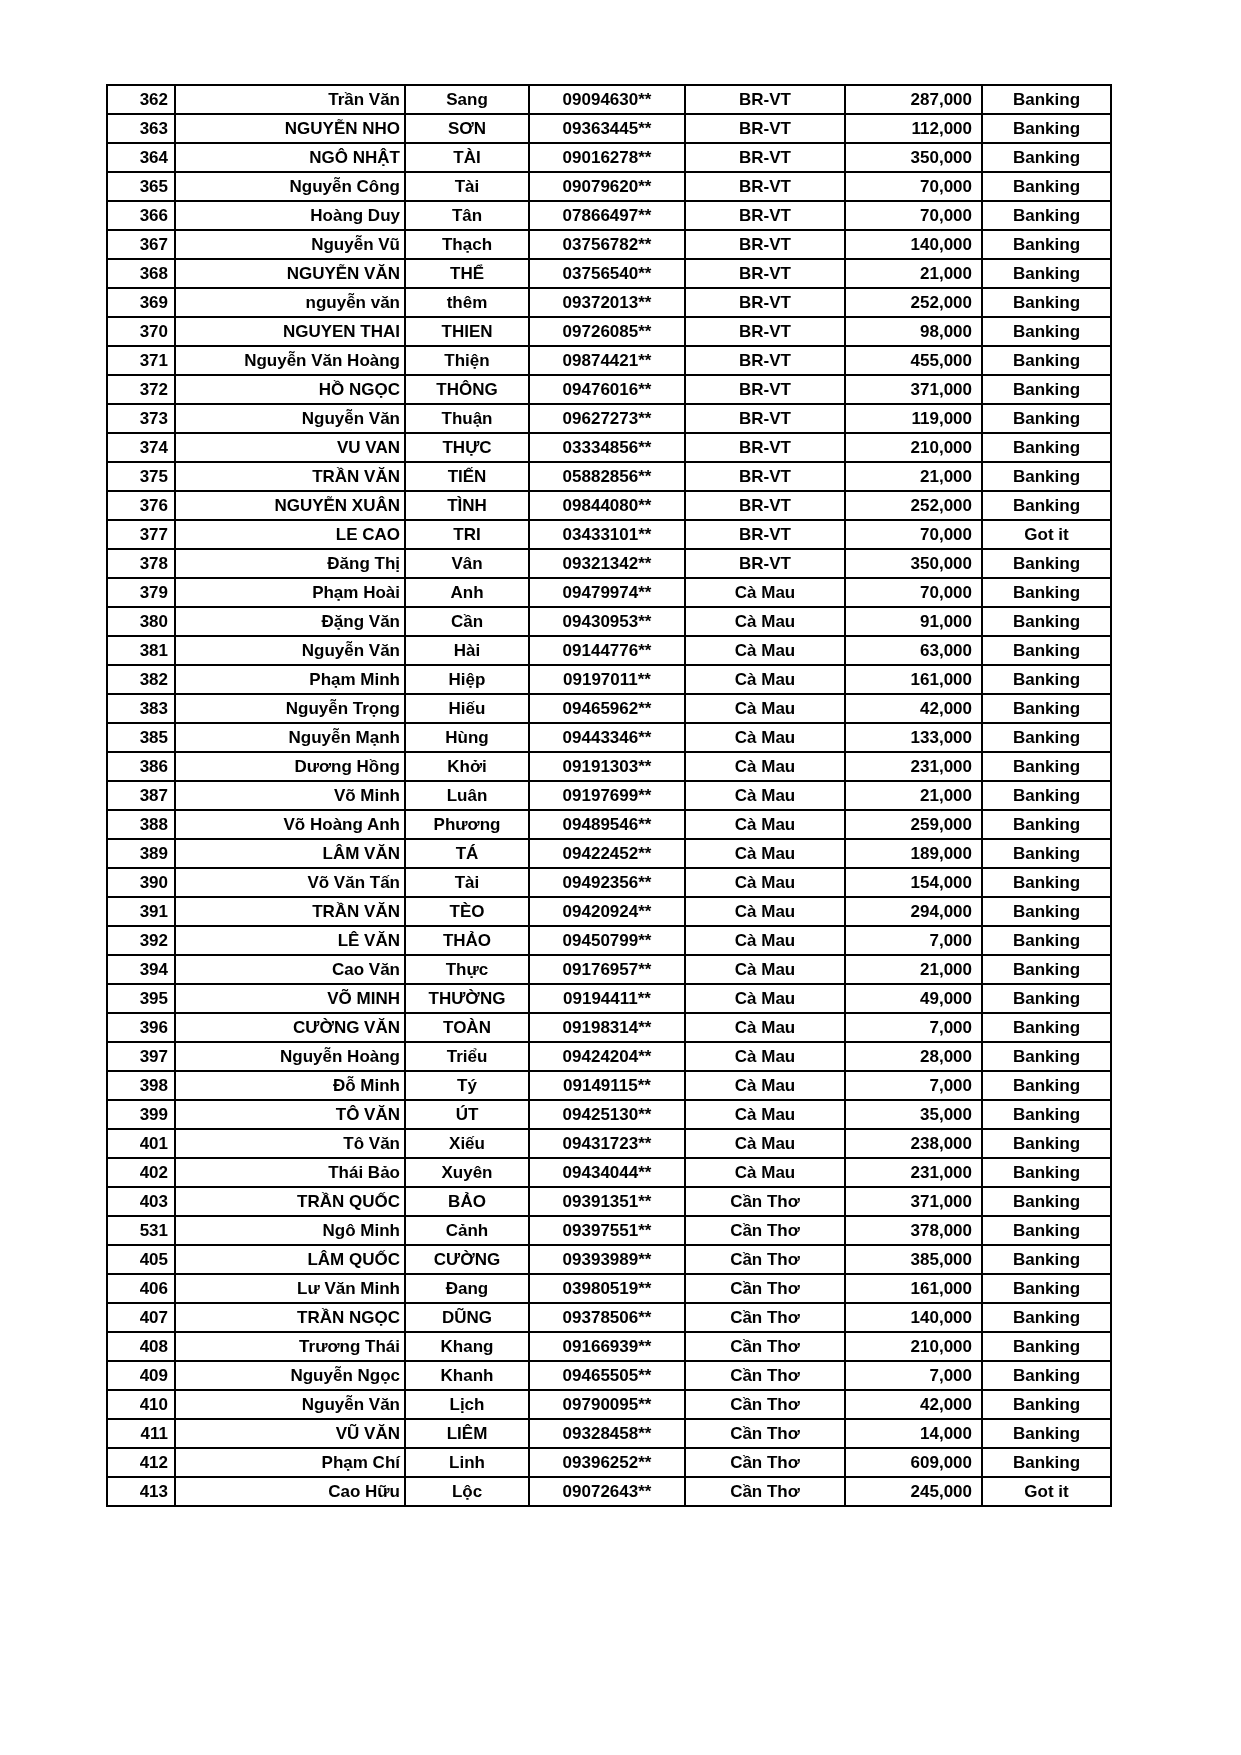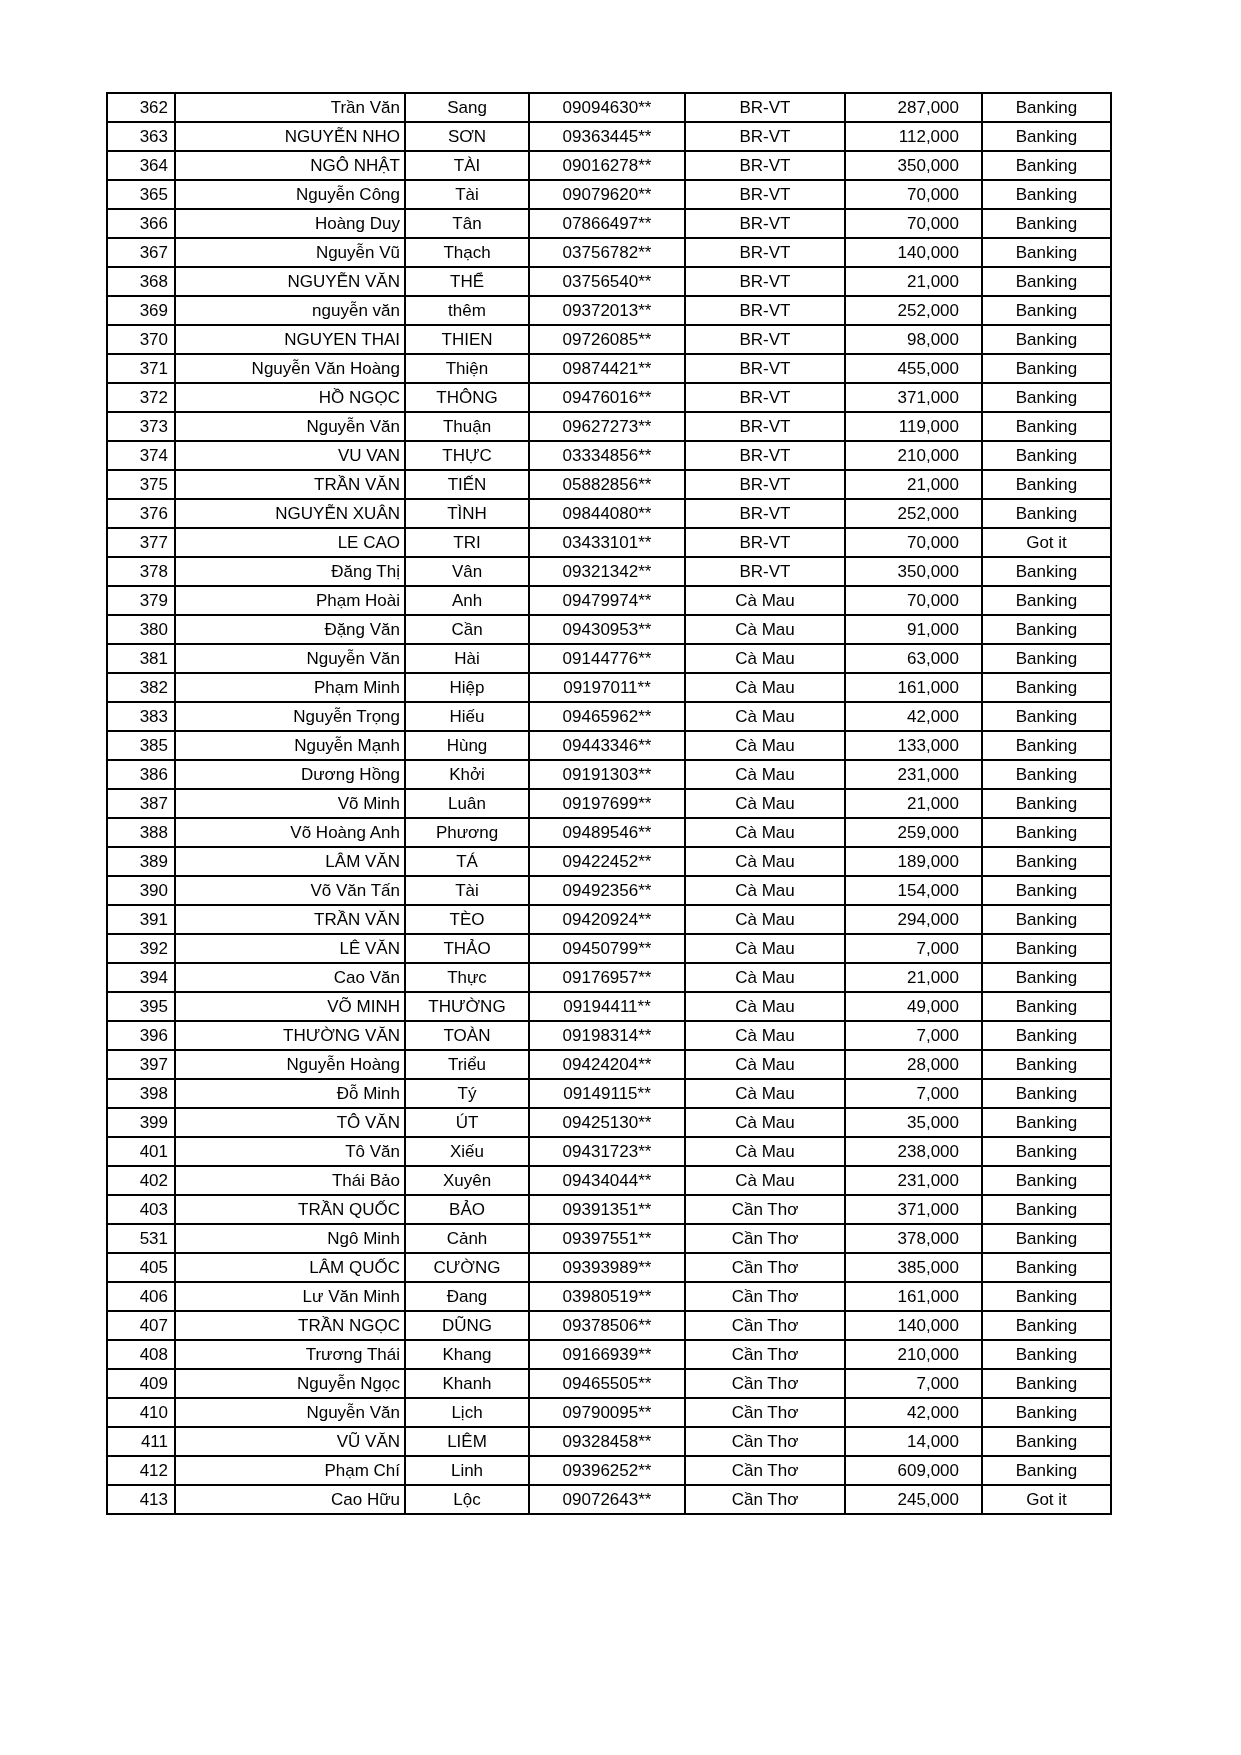--- a/index.html
+++ b/index.html
@@ -10,21 +10,22 @@
   body {
     width: 1241px;
     height: 1755px;
     position: relative;
     font-family: "Liberation Sans", sans-serif;
     color: #000;
   }
   .sheet {
     position: absolute;
     left: 106px;
-    top: 92px;
+    top: 84px;
+    font-weight: bold;
   }
   table.data-table {
     border-collapse: collapse;
     table-layout: fixed;
   }
   table.data-table td {
     border: 2px solid #000;
     height: 27px;
     font-size: 17px;
     line-height: 27px;
@@ -32,21 +33,21 @@
     white-space: nowrap;
     overflow: hidden;
     background: #fff;
   }
   
   table.data-table td:nth-child(1) { text-align: right; padding-right: 6px; }
   table.data-table td:nth-child(2) { text-align: right; }
   table.data-table td:nth-child(3) { text-align: center; }
   table.data-table td:nth-child(4) { text-align: center; }
   table.data-table td:nth-child(5) { text-align: center; border-radius: 11px; }
-  table.data-table td:nth-child(6) { text-align: right; padding-right: 22px; }
+  table.data-table td:nth-child(6) { text-align: right; padding-right: 9px; }
   table.data-table td:nth-child(7) { text-align: center; }
 </style>
 </head>
 <body>
 
 <div class="sheet">
   <table class="data-table">
     <colgroup>
       <col style="width:68px">
       <col style="width:230px">
@@ -340,21 +341,21 @@
           <td>395</td>
           <td>VÕ MINH</td>
           <td>THƯỜNG</td>
           <td>09194411**</td>
           <td>Cà Mau</td>
           <td>49,000</td>
           <td>Banking</td>
         </tr>
         <tr>
           <td>396</td>
-          <td>THƯỜNG VĂN</td>
+          <td>CƯỜNG VĂN</td>
           <td>TOÀN</td>
           <td>09198314**</td>
           <td>Cà Mau</td>
           <td>7,000</td>
           <td>Banking</td>
         </tr>
         <tr>
           <td>397</td>
           <td>Nguyễn Hoàng</td>
           <td>Triểu</td>

